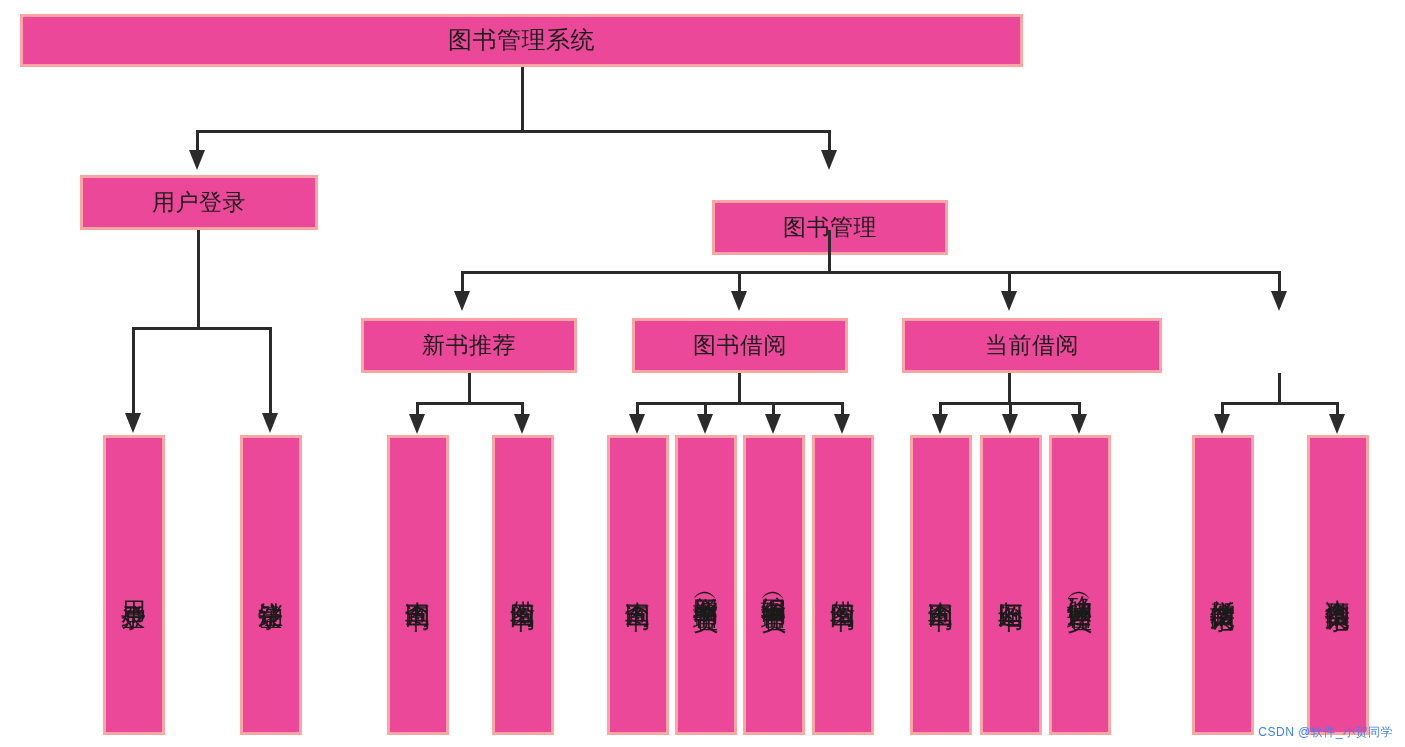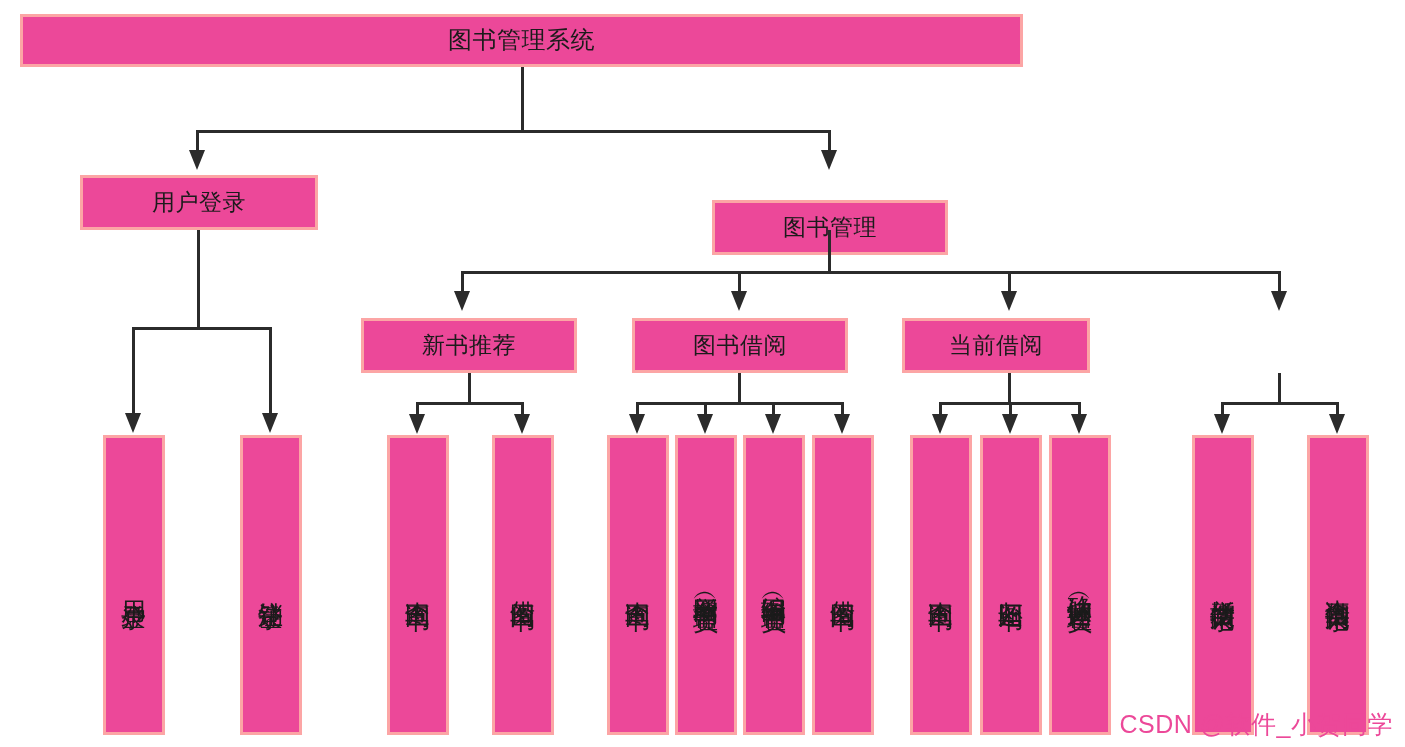--- a/index.html
+++ b/index.html
@@ -64,22 +64,22 @@
     height: 0;
     border-left: 8px solid transparent;
     border-right: 8px solid transparent;
     border-top: 20px solid #2b2b2b;
   }
   
   #watermark {
     position: absolute;
     right: 12px;
     bottom: 6px;
-    font-size: 25px;
-    color: #ec4899;
+    font-size: 12px;
+    color: #3b82f6;
     white-space: nowrap;
     letter-spacing: 0.5px;
     pointer-events: none;
   }
 </style>
 </head>
 <body>
 
 <div id="canvas">
 
@@ -120,21 +120,21 @@
   <div class="arrow" style="left:1001px; top:291px;"></div>
   <div class="vline" style="left:1278px; top:271px; width:3px; height:22px;"></div>
   <div class="arrow" style="left:1271px; top:291px;"></div>
 
   <div class="node h" style="left:632px; top:318px; width:216px; height:55px;">
     <span>图书借阅</span>
   </div>
   <div class="node h" style="left:361px; top:318px; width:216px; height:55px;">
     <span>新书推荐</span>
   </div>
-  <div class="node h" style="left:902px; top:318px; width:188px; height:55px;">
+  <div class="node h" style="left:902px; top:318px; width:260px; height:55px;">
     <span>当前借阅</span>
   </div>
 
   <div class="vline" style="left:468px; top:373px; width:3px; height:32px;"></div>
   <div class="hline" style="left:416px; top:402px; width:108px; height:3px;"></div>
   <div class="vline" style="left:416px; top:402px; width:3px; height:14px;"></div>
   <div class="arrow" style="left:409px; top:414px;"></div>
   <div class="vline" style="left:521px; top:402px; width:3px; height:14px;"></div>
   <div class="arrow" style="left:514px; top:414px;"></div>
 

